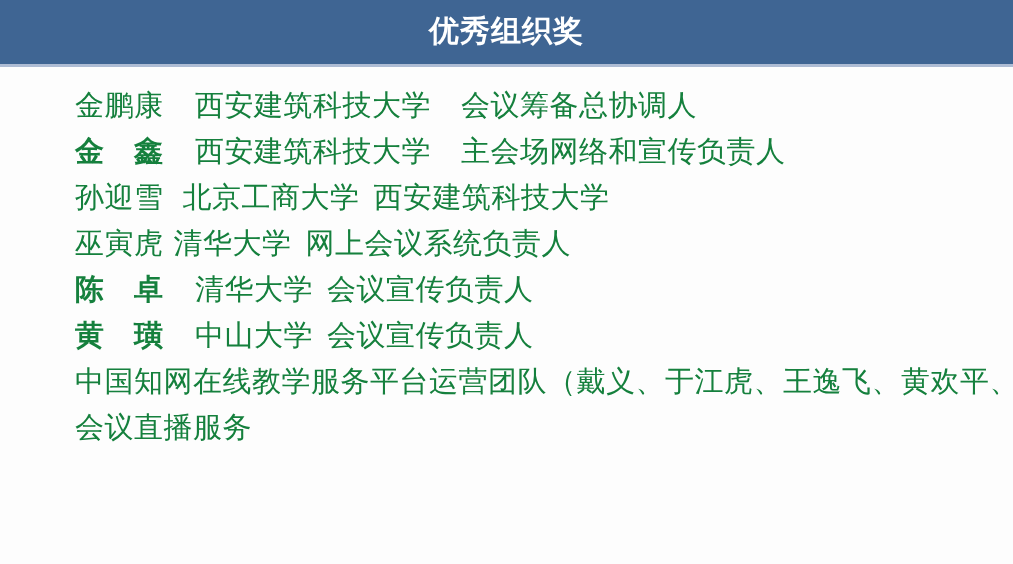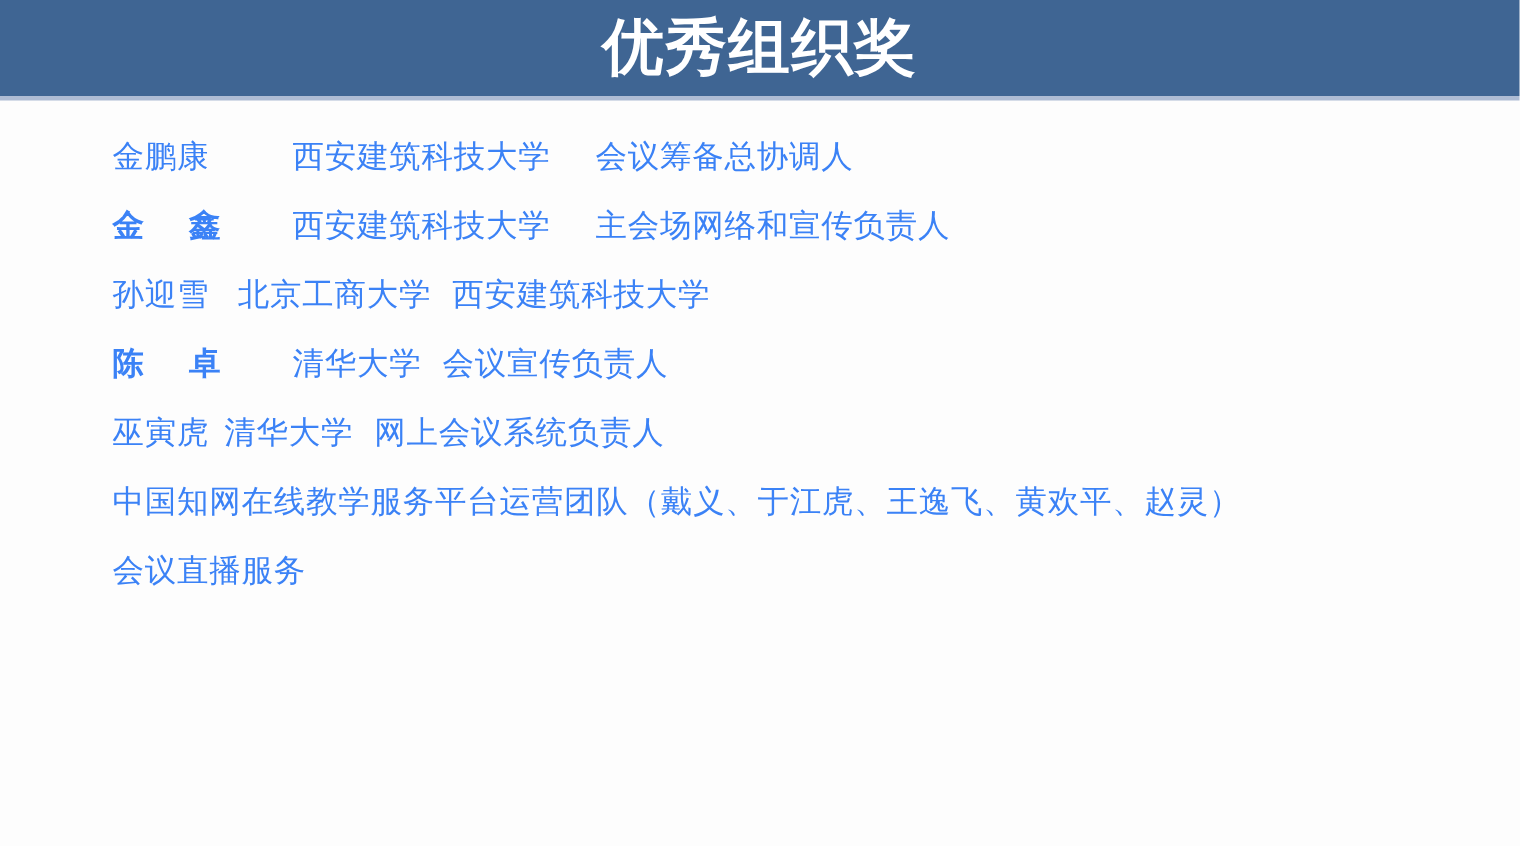--- a/index.html
+++ b/index.html
@@ -29,21 +29,21 @@
     top: 0;
     width: 1013px;
     height: 64px;
     background: #3f6593;
     display: flex;
     align-items: center;
     justify-content: center;
   }
   .title-text {
     color: #ffffff;
-    font-size: 41px;
+    font-size: 30px;
     font-weight: bold;
     letter-spacing: 1px;
     line-height: 1;
     white-space: nowrap;
     padding-bottom: 2px;
   }
   .banner-underline {
     position: absolute;
     left: 0;
     top: 64px;
@@ -55,22 +55,22 @@
   
   .content {
     position: absolute;
     left: 75px;
     top: 82px;
     width: 930px;
   }
   .entry-line {
     height: 46px;
     line-height: 46px;
-    color: #3b82f6;
-    font-size: 21px;
+    color: #15803d;
+    font-size: 29px;
     white-space: nowrap;
     letter-spacing: 0.5px;
   }
   .entry-line .name {
     display: inline-block;
   }
   .entry-line.pad-name .name {
     width: 120px;
   }
   .entry-line .name.spaced {
@@ -114,27 +114,30 @@
     <div class="entry-line pad-name">
       <span class="name spaced"><span>金</span><span class="gap"></span><span>鑫</span></span><span class="school wide-gap">西安建筑科技大学</span><span class="role">主会场网络和宣传负责人</span>
     </div>
 
 
     <div class="entry-line">
       <span class="name">孙迎雪</span><span class="school" style="margin-left:19px">北京工商大学</span><span class="role">西安建筑科技大学</span>
     </div>
 
 
+    <div class="entry-line">
+      <span class="name">巫寅虎</span><span class="school" style="margin-left:10px">清华大学</span><span class="role">网上会议系统负责人</span>
+    </div>
+
     <div class="entry-line pad-name">
       <span class="name spaced"><span>陈</span><span class="gap"></span><span>卓</span></span><span class="school">清华大学</span><span class="role">会议宣传负责人</span>
     </div>
 
-    <div class="entry-line">
-      <span class="name">巫寅虎</span><span class="school" style="margin-left:10px">清华大学</span><span class="role">网上会议系统负责人</span>
+    <div class="entry-line pad-name">
+      <span class="name spaced"><span>黄</span><span class="gap"></span><span>璜</span></span><span class="school">中山大学</span><span class="role">会议宣传负责人</span>
     </div>
-
 
     <div class="entry-line plain">中国知网在线教学服务平台运营团队（戴义、于江虎、王逸飞、黄欢平、赵灵）</div>
 
     <div class="entry-line plain">会议直播服务</div>
 
   </div>
 </div>
 
 </body></html>

